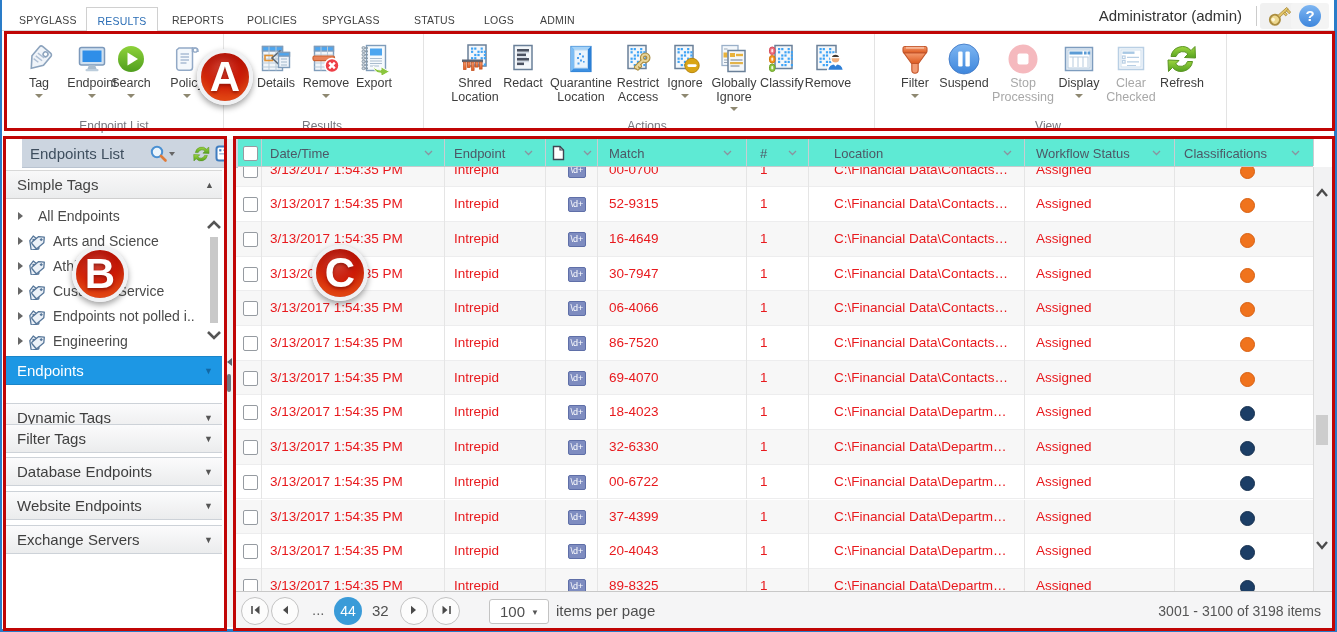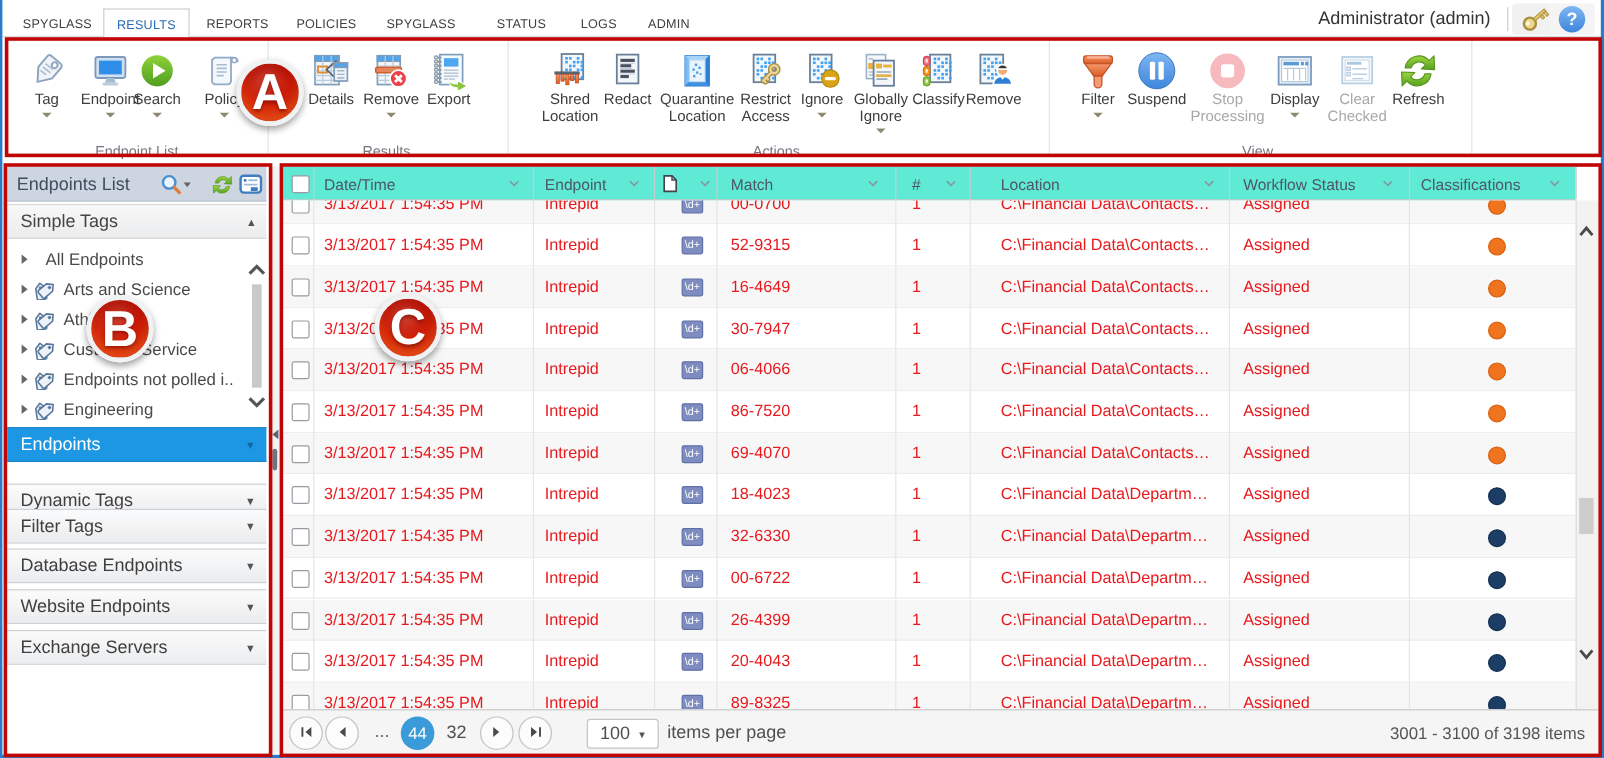--- a/index.html
+++ b/index.html
@@ -21,21 +21,21 @@
 #ribbon{left:2px;top:31px;width:1332px;height:100px;background:#fff;}
 .vsep{position:absolute;top:3px;width:1px;height:94px;background:#e3e3e3;}
 .ritem{position:absolute;top:12px;width:96px;text-align:center;}
 .ritem svg{display:block;margin:0 auto;}
 .rlabel{font-size:12.5px;color:#3d3d3d;margin-top:2px;line-height:13.5px;}
 .rlabel.dis{color:#a8a8a8;}
 .rarrow{width:0;height:0;border-left:4px solid transparent;border-right:4px solid transparent;border-top:4px solid #8e8871;margin:3px auto 0;}
 .gcap{position:absolute;top:88px;height:12px;font-size:12px;color:#76767e;text-align:center;}
 
 #sidebar{left:6px;top:139px;width:216px;height:487px;background:#fff;font-size:15px;}
-#sideheader{left:0;top:0;width:216px;height:28px;background:#ccd5e0;border-bottom:1px solid #b9c3d0;color:#3e4e5e;line-height:29px;}
+#sideheader{left:16px;top:0;width:216px;height:28px;background:#ccd5e0;border-bottom:1px solid #b9c3d0;color:#3e4e5e;line-height:29px;}
 .sechdr{left:0;width:205px;height:27px;background:linear-gradient(#f8f8f9,#ebeced);border-top:1px solid #d8d8d8;border-bottom:1px solid #cfcfcf;color:#454545;line-height:28px;padding-left:11px;}
 .secarr{position:absolute;right:8px;font-size:9px;color:#555;}
 .titem{position:absolute;left:0;width:210px;height:25px;line-height:25px;color:#4a4a4a;font-size:14px;}
 .tarr{position:absolute;left:12px;top:8px;width:0;height:0;border-top:4px solid transparent;border-bottom:4px solid transparent;border-left:5px solid #666;}
 .ttag{margin:4px 4px 0 22px;vertical-align:top;}
 .titem span:last-child{vertical-align:top;}
 .acchdr{left:0;width:205px;height:27px;background:linear-gradient(#fbfbfc,#ebeced);border-top:1px solid #cdd2d8;border-bottom:1px solid #cdd2d8;color:#3f3f3f;line-height:28px;padding-left:11px;font-size:15px;}
 .accarr{position:absolute;right:9px;font-size:9px;color:#555;}
 
 #grid{left:236px;top:139px;width:1096px;height:488px;background:#fff;}
@@ -658,21 +658,21 @@
 </div>
 <div class="grow alt" style="top:332.5px;">
 <div class="gc" style="left:0;width:25px;">
             <div class="cbx"></div>
           </div>
 <div class="gc" style="left:25px;width:174px;padding-left:9px;">3/13/2017 1:54:35 PM</div>
 <div class="gc" style="left:208px;width:91px;padding-left:10px;">Intrepid</div>
 <div class="gc" style="left:309px;width:52px;">
             <div class="badge">\d+</div>
           </div>
-<div class="gc" style="left:361px;width:137px;padding-left:12px;">26-4399</div>
+<div class="gc" style="left:361px;width:137px;padding-left:12px;">37-4399</div>
 <div class="gc" style="left:510px;width:48px;padding-left:14px;">1</div>
 <div class="gc" style="left:572px;width:190px;padding-left:26px;">C:\Financial Data\Departm…</div>
 <div class="gc" style="left:788px;width:138px;padding-left:12px;">Assigned</div>
 <div class="gc" style="left:938px;width:139px;">
             <div class="ccirc nv"></div>
           </div>
 </div>
 <div class="grow " style="top:367.2px;">
 <div class="gc" style="left:0;width:25px;">
             <div class="cbx"></div>

